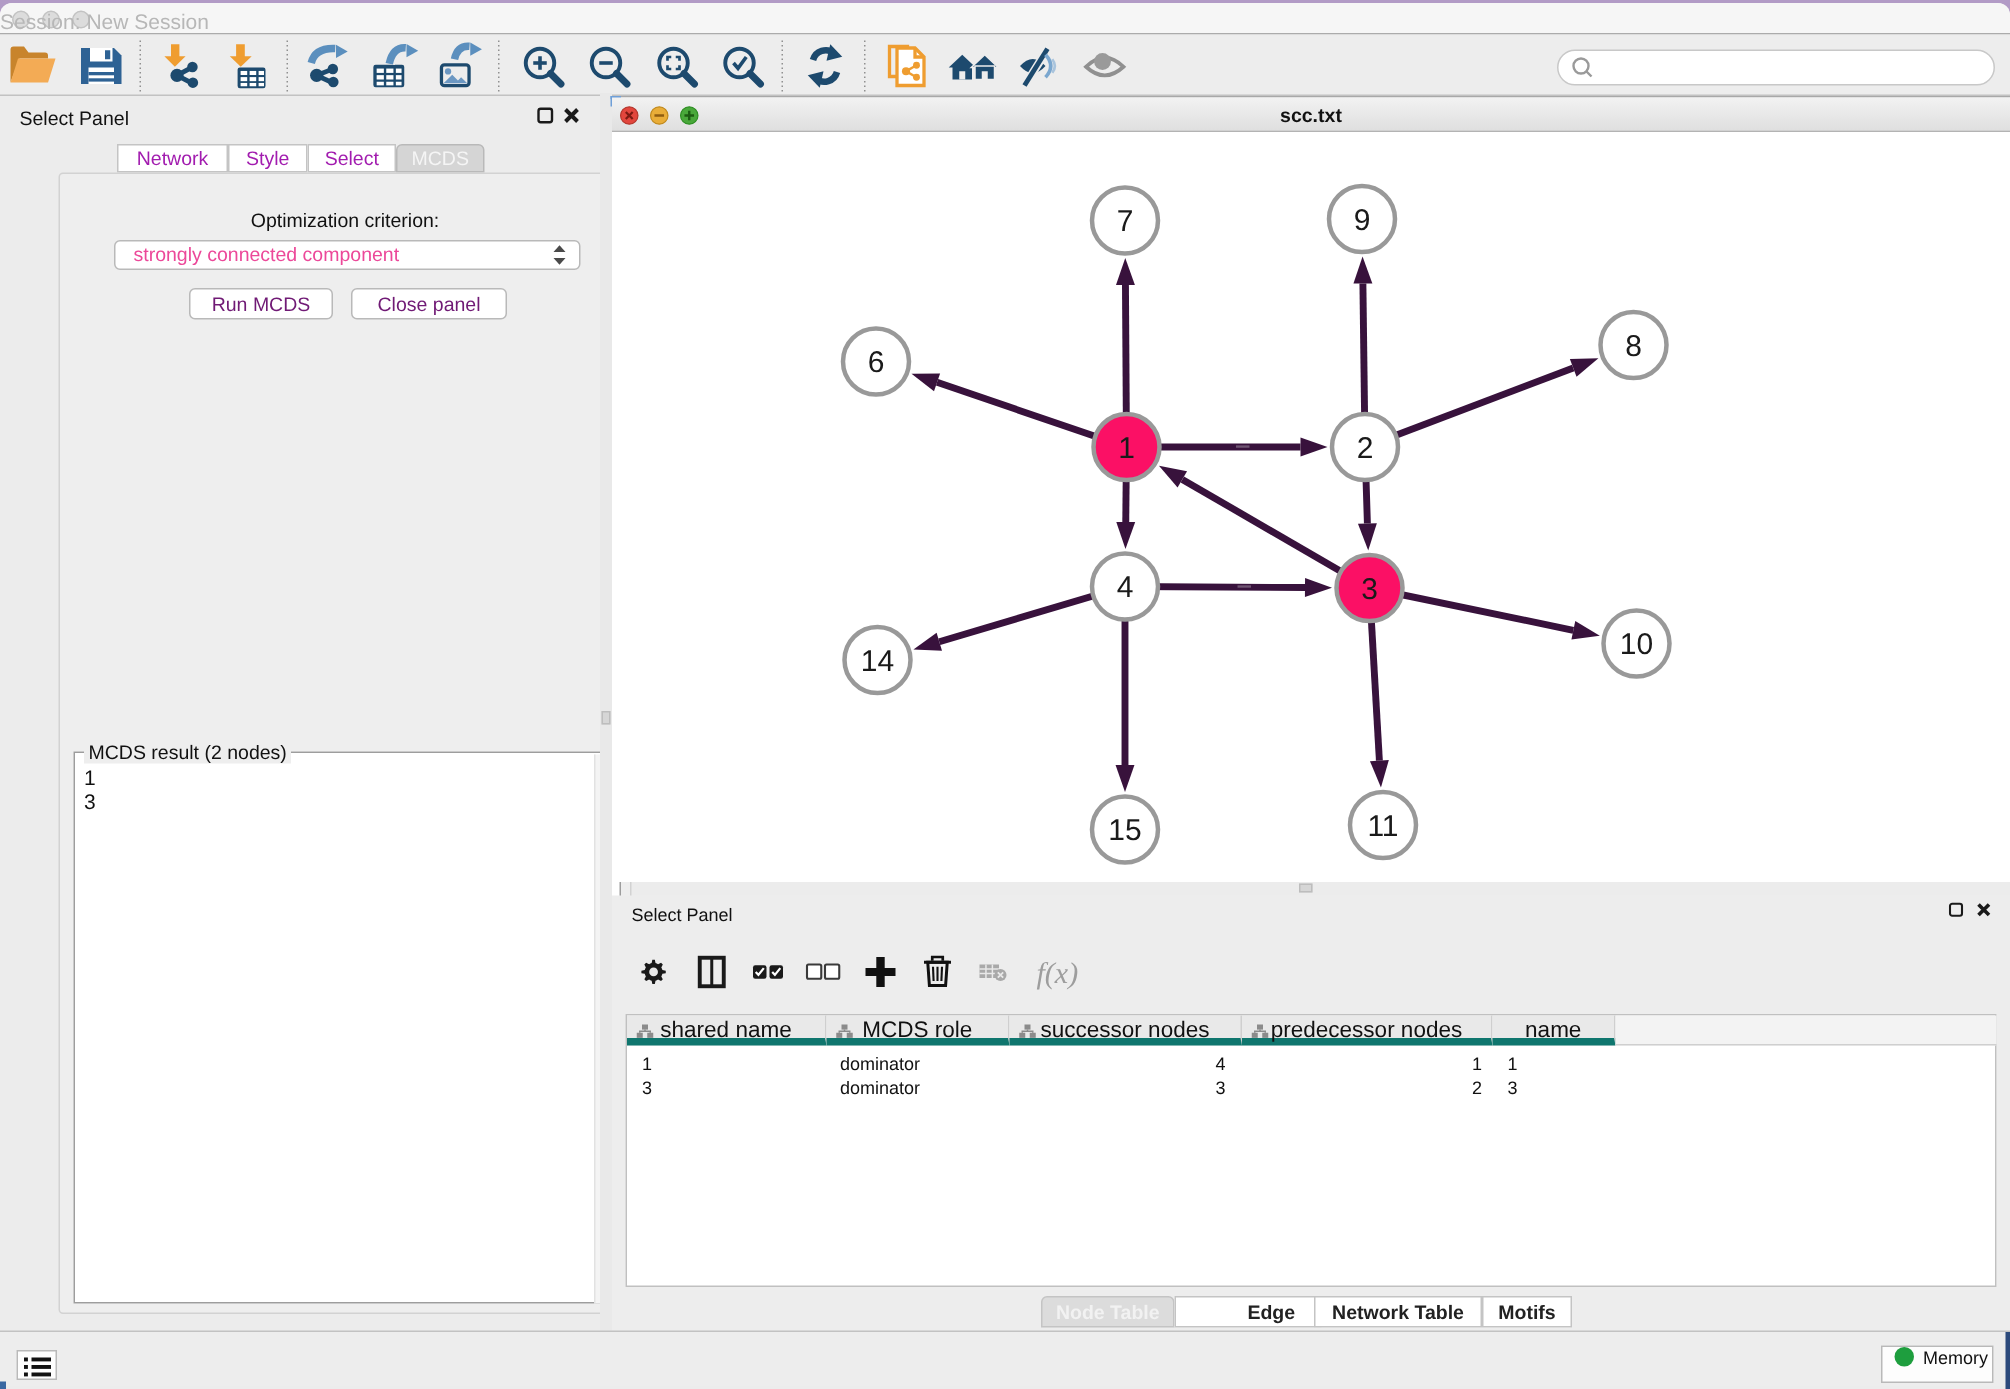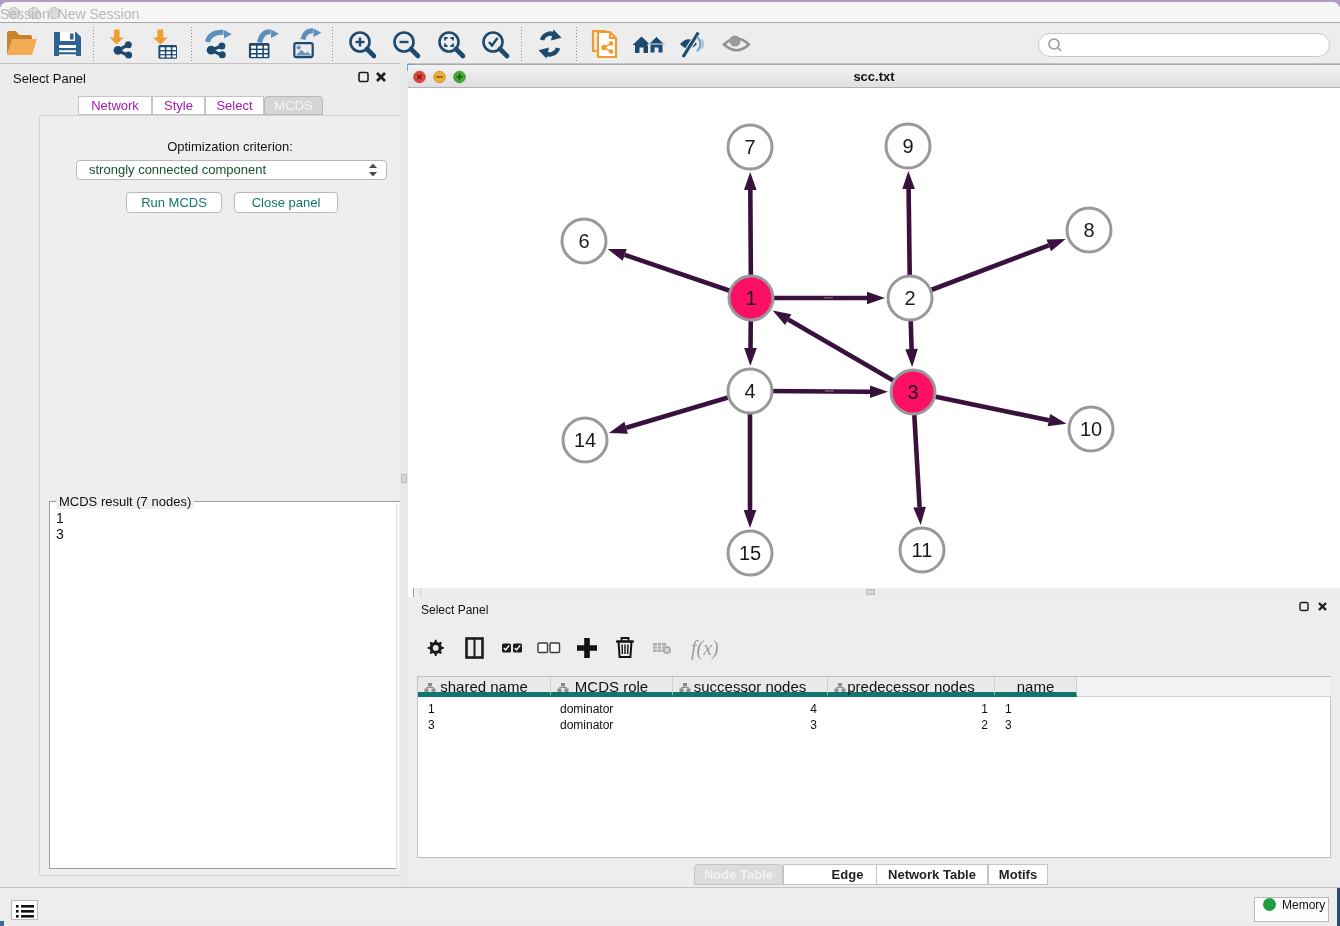--- a/index.html
+++ b/index.html
@@ -12,22 +12,22 @@
 .tl { position:absolute; top:5px; width:12px; height:12px; border-radius:50%; background:#dcdcdc; border:1px solid #c3c3c3; }
 #title-text { position:absolute; top:4px; left:0; width:100%; text-align:left; font-size:14px; color:#b7b7b7; }
 #toolbar { position:absolute; left:0; top:24px; width:1340px; height:40px; background:#ededed; border-bottom:1px solid #c2c2c2; }
 #searchbox { position:absolute; left:1038px; top:33px; width:292px; height:24px; background:#fff; border:1px solid #c8c8c8; border-radius:12px; }
 
 #cp-title { position:absolute; left:13px; top:71px; font-size:13px; color:#111; }
 #cp-tabs { position:absolute; left:78px; top:96px; height:19px; }
 .cptab { position:absolute; top:0; height:19px; background:#fff; border:1px solid #c4c4c4; color:#a21caf; font-size:13px; text-align:center; line-height:18px; }
 #cp-body { position:absolute; left:20px; top:115px; width:382px; height:761px; background:#eeeeee; border:1px solid #d2d2d2; border-radius:3px;margin-left:19px; }
 #opt-label { position:absolute; left:0; top:23px; width:100%; text-align:center; font-size:13px; color:#111; }
-#opt-select { position:absolute; left:36px; top:44px; width:311px; height:20px; background:#fff; border:1px solid #b9b9b9; border-radius:4px; font-size:13px; color:#14532d; line-height:18px; padding-left:12px; }
-.btn { position:absolute; top:76px; height:21px; background:#fff; border:1px solid #b9b9b9; border-radius:4px; font-size:13px; color:#0f766e; text-align:center; line-height:19px; }
+#opt-select { position:absolute; left:36px; top:44px; width:311px; height:20px; background:#fff; border:1px solid #b9b9b9; border-radius:4px; font-size:13px; color:#ec4899; line-height:18px; padding-left:12px; }
+.btn { position:absolute; top:76px; height:21px; background:#fff; border:1px solid #b9b9b9; border-radius:4px; font-size:13px; color:#701a75; text-align:center; line-height:19px; }
 #fieldset { position:absolute; left:9px; top:385px; width:365px; height:368px; border:1px solid #9d9d9d; background:#fff; }
 #fs-legend { position:absolute; left:6px; top:-8px; background:#eeeeee; padding:0 3px; font-size:13px; color:#111; }
 #fs-scroll { position:absolute; right:5px; top:1px; width:12px; height:366px; background:#f4f4f4; border-left:1px solid #e2e2e2; border-right:1px solid #e2e2e2; }
 #fs-text { position:absolute; left:6px; top:8px; font-size:14px; color:#111; line-height:16px; }
 
 #vsplit { position:absolute; left:400px; top:62px; width:8px; height:826px; background:#e9e9e9; }
 #vsplit-h { position:absolute; left:1px; top:412px; width:6px; height:9px; background:#d6d6d6; border:1px solid #bdbdbd; }
 #hsplit-h { position:absolute; left:866px; top:589px; width:9px; height:6px; background:#d6d6d6; border:1px solid #bdbdbd; }
 
 #net-win { position:absolute; left:408px; top:64px; width:932px; height:524px; background:#fff; border-top:1px solid #a8a8a8;padding-left:16px; }
@@ -234,21 +234,21 @@
   <div id="opt-label">Optimization criterion:</div>
   <div id="opt-select">strongly connected component
     <svg width="10" height="14" style="position:absolute; right:8px; top:2px;">
       <path d="M1,5 L5,0.5 L9,5 Z" fill="#4a4a4a"></path>
       <path d="M1,9 L5,13.5 L9,9 Z" fill="#4a4a4a"></path>
     </svg>
   </div>
   <div class="btn" style="left:86px; width:96px;">Run MCDS</div>
   <div class="btn" style="left:194px; width:104px;">Close panel</div>
   <div id="fieldset">
-    <div id="fs-legend">MCDS result (7 nodes)</div>
+    <div id="fs-legend">MCDS result (2 nodes)</div>
     <div id="fs-scroll"></div>
     <div id="fs-text">1<br>3</div>
   </div>
 </div>
 
 <div id="vsplit">
     <div id="vsplit-h"></div>
   </div>
 <div id="hsplit-h"></div>
 

